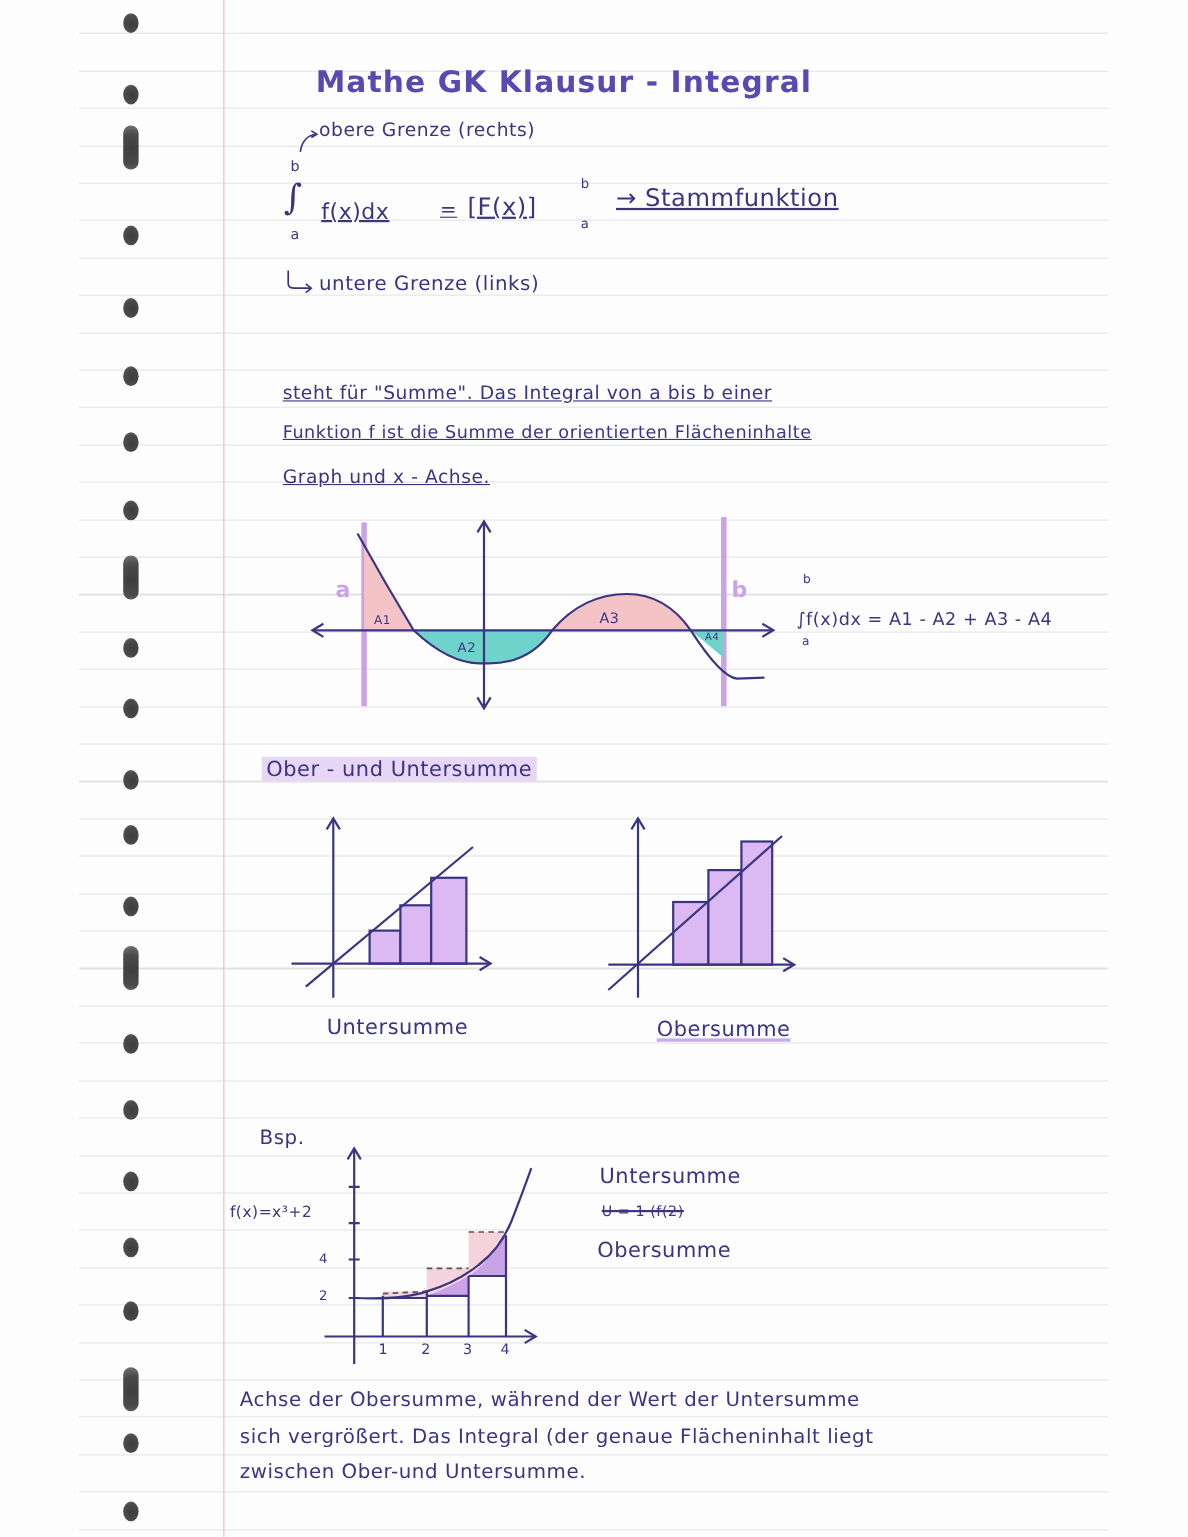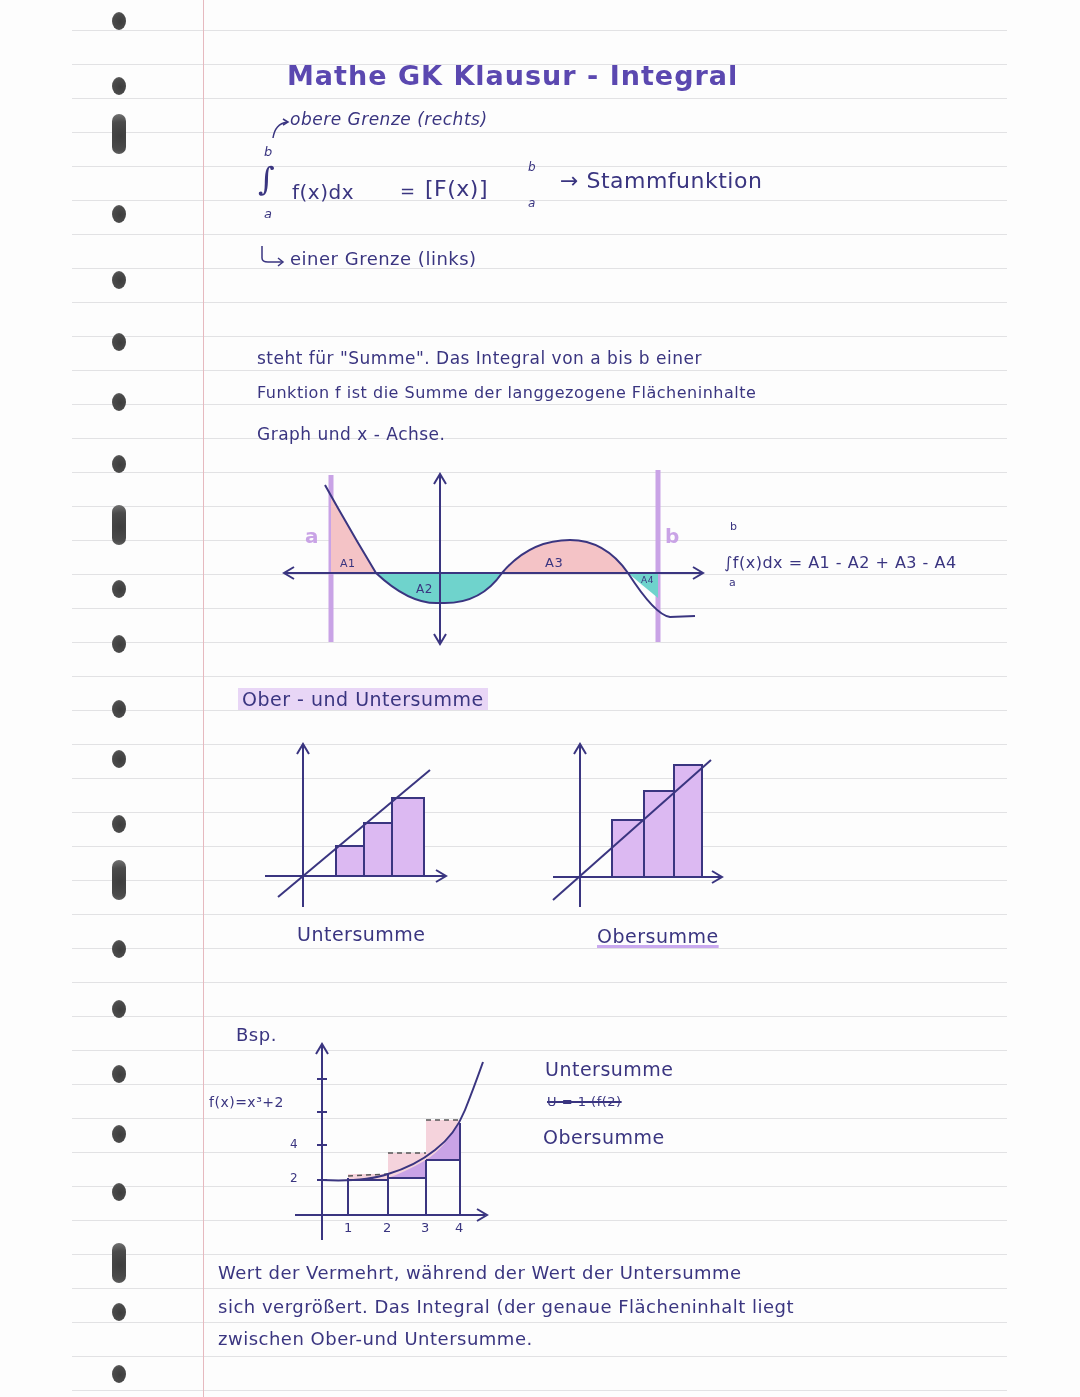--- a/index.html
+++ b/index.html
@@ -14,22 +14,22 @@
     position: absolute; left: 72px; top: 0; width: 935px; height: 1397px;
     background-image: repeating-linear-gradient(to bottom, transparent 0, transparent 33px, #e2e2e4 33px, #e2e2e4 34px);
     background-position: 0 -3px;
   }
   .margin-line { position: absolute; left: 203px; top: 0; width: 1px; height: 1397px; background: #e6b9bf; }
   .hole { position: absolute; left: 112px; width: 14px; height: 18px; border-radius: 50%;
     background: radial-gradient(circle at 60% 55%, #3d3d3d 0, #4b4b4b 60%, #777 100%); }
   .hole.tall { height: 40px; border-radius: 8px; }
   .hand { position: absolute; white-space: nowrap; color: #3a3580; font-family: "DejaVu Sans", sans-serif; letter-spacing: 0.5px; }
   .title { font-size: 27px; color: #5b48b0; font-weight: bold; letter-spacing: 1px; }
-  .p { font-size: 18px; }
-  .sm { font-size: 15px; font-style: italic; }
+  .p { font-size: 18px; text-decoration: underline; }
+  .sm { font-size: 15px; }
   .hl { background: #e8d6f6; padding: 0 4px; }
   .hl-pink { background: #eed3f0; padding: 0 2px; }
   .strike { text-decoration: line-through; text-decoration-thickness: 2px; }
   .under { text-decoration: underline; text-decoration-color: #c9a9ef; text-decoration-thickness: 3px; }
   svg { position: absolute; overflow: visible; }
 </style>
 </head>
 <body>
 
 <div class="page">
@@ -77,24 +77,24 @@
   <div class="hand p" style="left:400px; top:180px; font-size:18px">=</div>
   <div class="hand p" style="left:425px; top:176px; font-size:22px">[F(x)]</div>
   <div class="hand sm" style="left:528px; top:160px; font-size:12px">b</div>
   <div class="hand sm" style="left:528px; top:196px; font-size:12px">a</div>
   <div class="hand p" style="left:560px; top:168px; font-size:22px">→ Stammfunktion</div>
 
   <svg style="left:258px; top:244px" width="30" height="22">
     <path d="M4 2 L4 14 Q4 18 10 18 L24 18" stroke="#3a3580" stroke-width="1.5" fill="none"></path>
     <path d="M20 14 L25 18 L20 22" stroke="#3a3580" stroke-width="1.5" fill="none"></path>
   </svg>
-  <div class="hand" style="left:290px; top:248px; font-size:18px">einer Grenze (links)</div>
+  <div class="hand" style="left:290px; top:248px; font-size:18px">untere Grenze (links)</div>
 
   <div class="hand p" style="left:257px; top:348px; font-size:17px">steht für "Summe". Das Integral von a bis b einer</div>
-  <div class="hand p" style="left:257px; top:383px; font-size:16px">Funktion f ist die Summe der langgezogene Flächeninhalte</div>
+  <div class="hand p" style="left:257px; top:383px; font-size:16px">Funktion f ist die Summe der orientierten Flächeninhalte</div>
   <div class="hand p" style="left:257px; top:424px; font-size:17px">Graph und x - Achse.</div>
 
   <svg style="left:270px; top:460px" width="440" height="200">
 
     <line x1="61" y1="15" x2="61" y2="182" stroke="#c9a3e6" stroke-width="5"></line>
     <line x1="388" y1="10" x2="388" y2="182" stroke="#c9a3e6" stroke-width="5"></line>
 
     <path d="M61 37 Q80 70 106 113 L61 113 Z" fill="#f4c3c6"></path>
     <path d="M106 113 Q140 145 170 143 Q210 145 232 113 Z" fill="#6fd3cc"></path>
     <path d="M232 113 Q260 80 300 80 Q335 80 358 113 Z" fill="#f4c3c6"></path>
@@ -176,16 +176,16 @@
   <div class="hand" style="left:290px; top:1137px; font-size:12px">4</div>
   <div class="hand" style="left:344px; top:1220px; font-size:13px">1</div>
   <div class="hand" style="left:383px; top:1220px; font-size:13px">2</div>
   <div class="hand" style="left:421px; top:1220px; font-size:13px">3</div>
   <div class="hand" style="left:455px; top:1220px; font-size:13px">4</div>
 
   <div class="hand" style="left:545px; top:1058px; font-size:19px">Untersumme</div>
   <div class="hand strike" style="left:547px; top:1094px; font-size:13px">U = 1 (f(2)</div>
   <div class="hand" style="left:543px; top:1126px; font-size:19px">Obersumme</div>
 
-  <div class="hand" style="left:218px; top:1262px; font-size:18px">Wert der Vermehrt, während der Wert der Untersumme</div>
+  <div class="hand" style="left:218px; top:1262px; font-size:18px">Achse der Obersumme, während der Wert der Untersumme</div>
   <div class="hand" style="left:218px; top:1296px; font-size:18px">sich vergrößert. Das Integral (der genaue Flächeninhalt liegt</div>
   <div class="hand" style="left:218px; top:1328px; font-size:18px">zwischen Ober-und Untersumme.</div>
 </div>
 
 </body></html>

